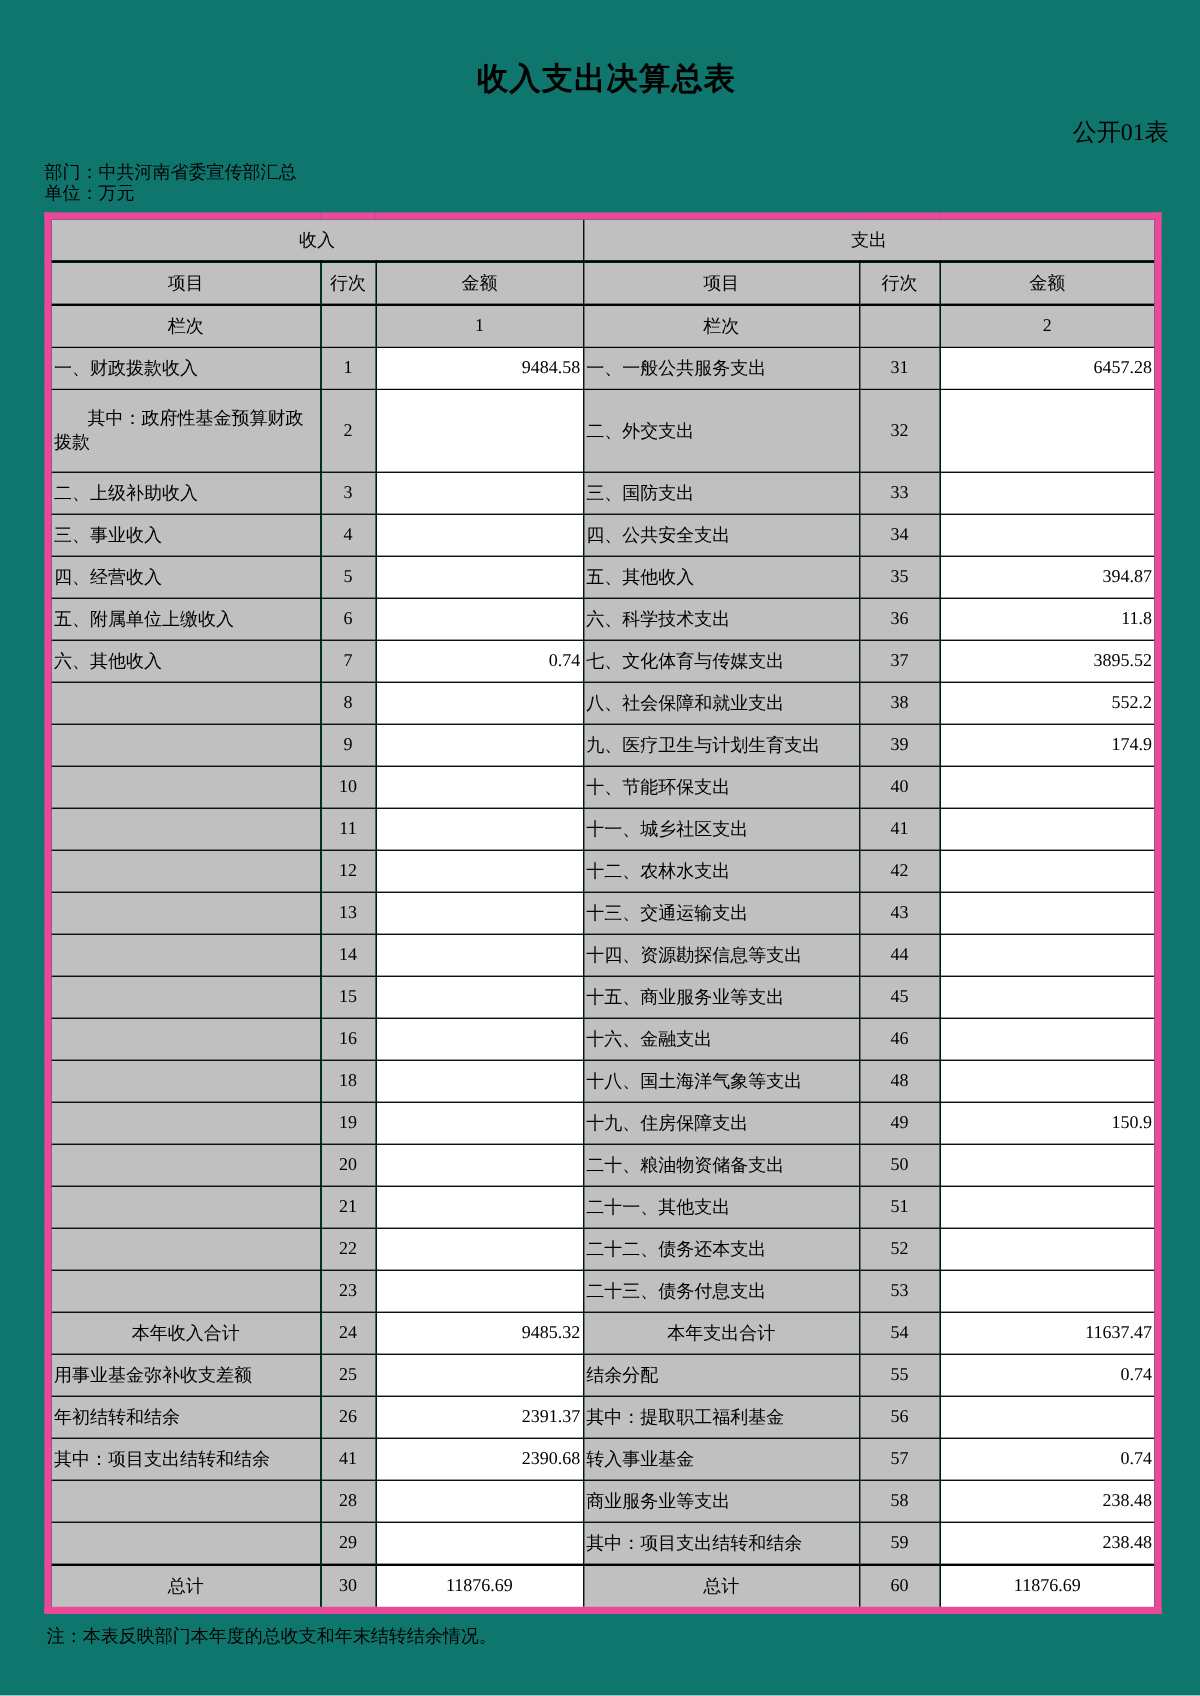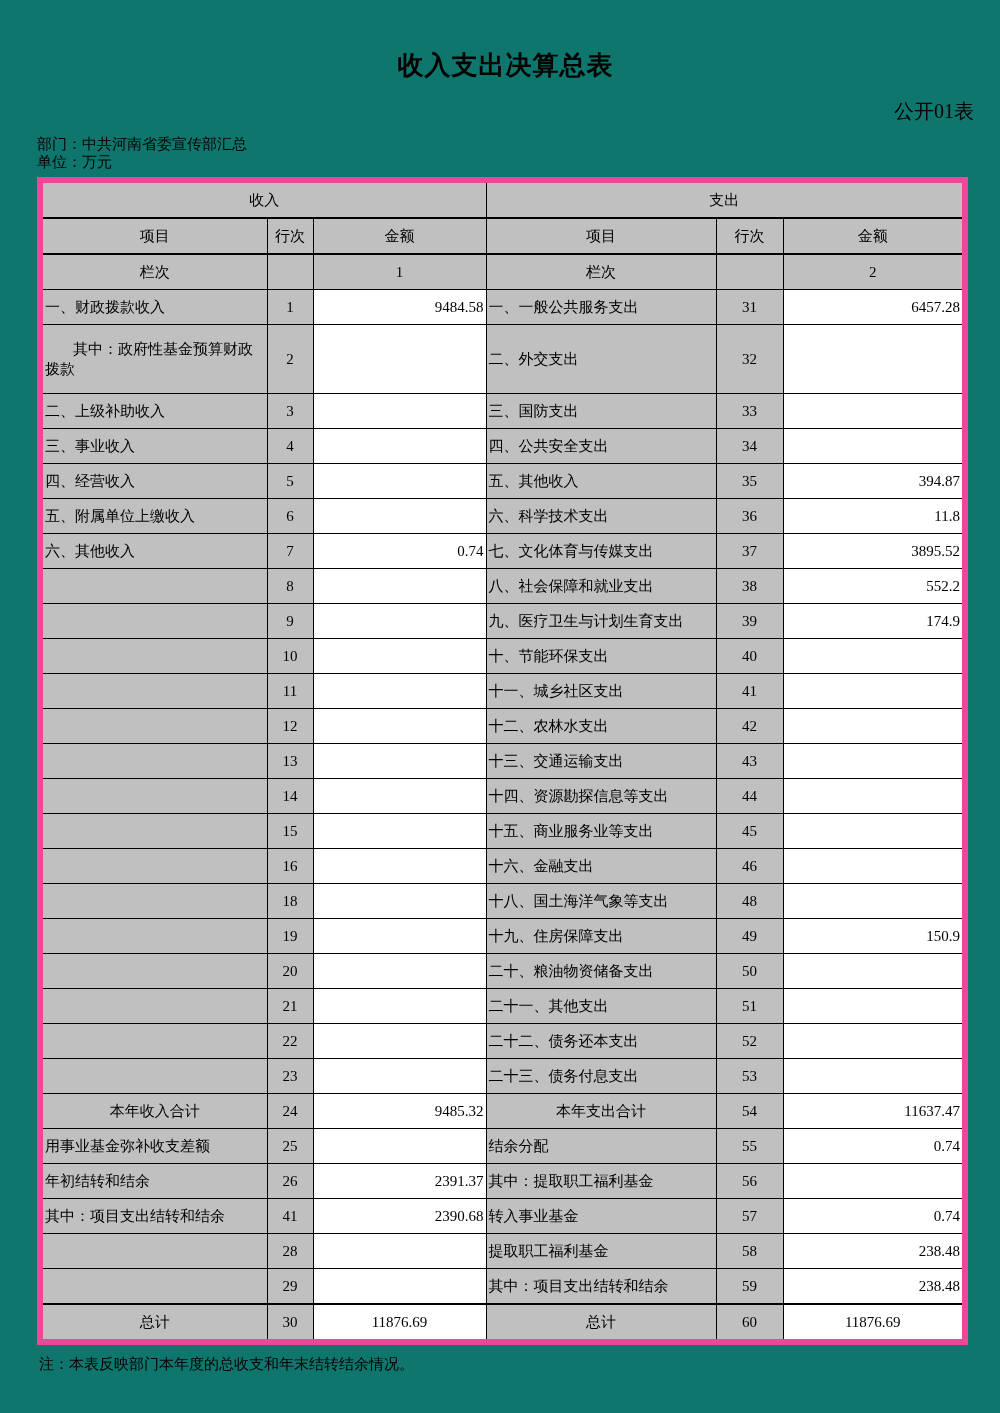--- a/index.html
+++ b/index.html
@@ -343,21 +343,21 @@
           <td class="num">41</td>
           <td class="amt">2390.68</td>
           <td class="lbl ind2">转入事业基金</td>
           <td class="num">57</td>
           <td class="amt">0.74</td>
         </tr>
         <tr>
           <td class="lbl"></td>
           <td class="num">28</td>
           <td class="amt"></td>
-          <td class="lbl">提取职工福利基金</td>
+          <td class="lbl">商业服务业等支出</td>
           <td class="num">58</td>
           <td class="amt">238.48</td>
         </tr>
         <tr>
           <td class="lbl"></td>
           <td class="num">29</td>
           <td class="amt"></td>
           <td class="lbl ind1">其中：项目支出结转和结余</td>
           <td class="num">59</td>
           <td class="amt">238.48</td>

